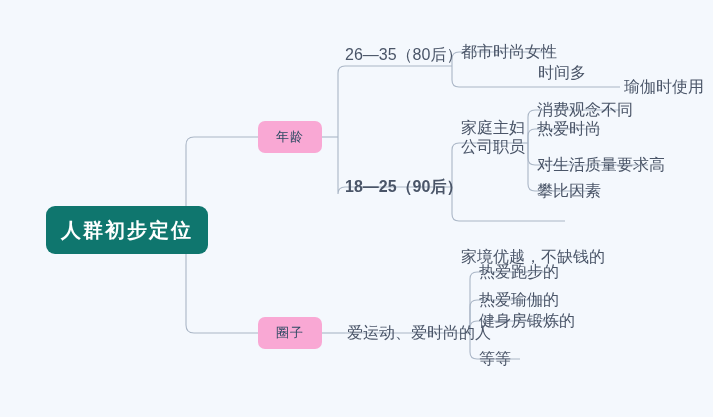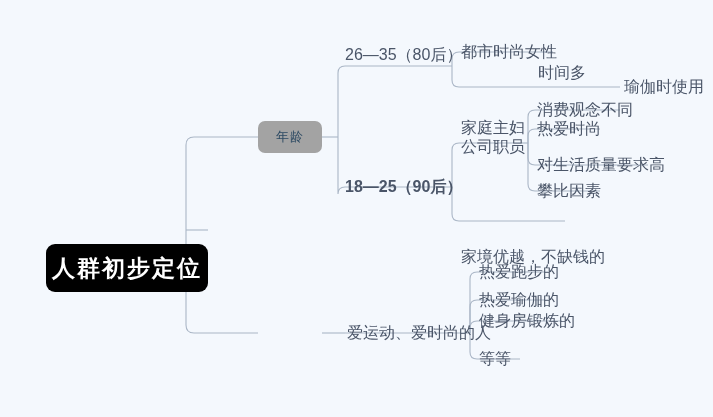--- a/index.html
+++ b/index.html
@@ -25,35 +25,34 @@
     width: 713px;
     height: 417px;
     pointer-events: none;
   }
   .node {
     position: absolute;
     box-sizing: border-box;
   }
   
   .root {
-    background: #000000;
+    background: #0f766e;
     color: #ffffff;
     border-radius: 9px;
-    font-size: 23px;
+    font-size: 20px;
     font-weight: bold;
     letter-spacing: 2px;
     display: flex;
     align-items: center;
     justify-content: center;
     text-align: center;
-    margin-top: 38px;
   }
   
   .branch {
-    background: #a3a3a3;
+    background: #f9a8d4;
     color: #2d4a63;
     border-radius: 7px;
     font-size: 13px;
     letter-spacing: 1px;
     display: flex;
     align-items: center;
     justify-content: center;
     text-align: center;
   }
   
@@ -110,20 +109,23 @@
   </svg>
 
   <div class="node root" style="left:46px; top:206px; width:162px; height:48px;">
     <span>人群初步定位</span>
   </div>
 
   <div class="node branch" style="left:258px; top:121px; width:64px; height:32px;">
     <span>年龄</span>
   </div>
 
+  <div class="node branch" style="left:258px; top:317px; width:64px; height:32px;">
+    <span>圈子</span>
+  </div>
 
   <div class="node label" style="left:345px; top:47px; width:108px; height:16px;">
     <span>26—35（80后）</span>
   </div>
 
   <div class="node label" style="left:345px; top:179px; width:108px; height:16px;font-weight:bold;">
     <span>18—25（90后）</span>
   </div>
 
   <div class="node label" style="left:461px; top:44px; width:84px; height:16px;">

